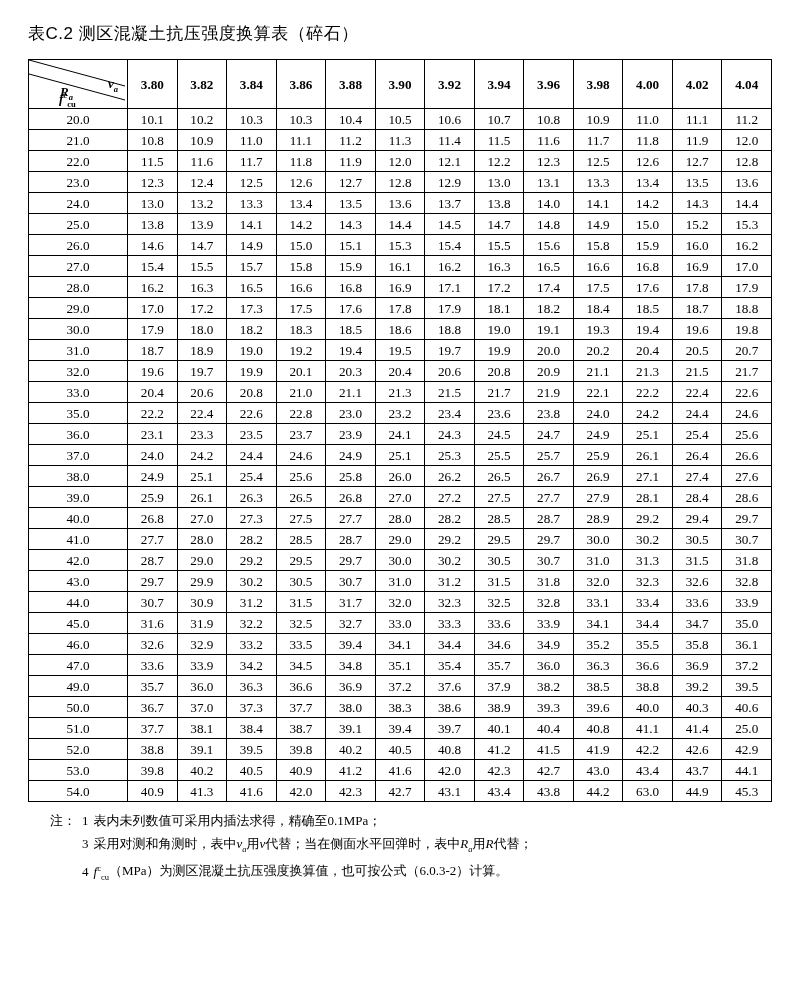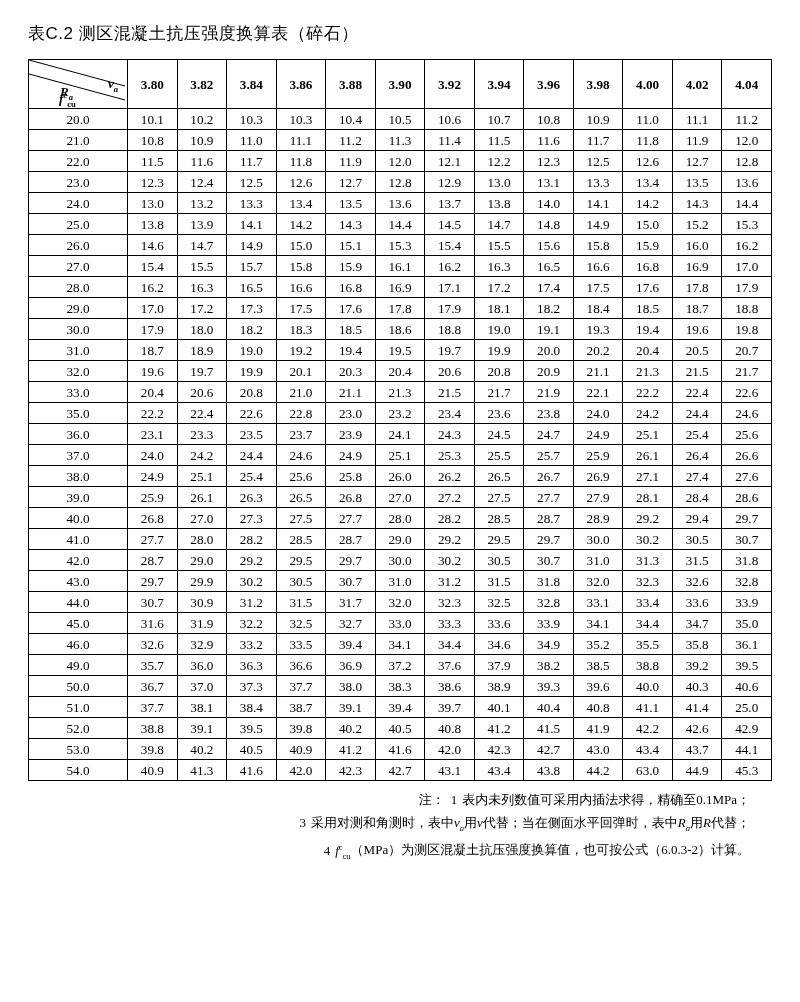--- a/index.html
+++ b/index.html
@@ -97,21 +97,20 @@
     margin: 12px auto 0 auto;
     width: 700px;
     font-size: 13px;
     font-family: "Liberation Serif", serif;
     line-height: 1.1;
   }
   .notes .note {
     margin: 0 0 9px 0;
     padding-left: 34px;
     text-indent: -34px;
-    text-align: right;
   }
   .notes .note:first-child { padding-left: 34px; }
   .note-lead { margin-right: 6px; }
   .note-num { margin-right: 5px; }
   i.v { font-style: italic; }
 </style>
 </head>
 <body>
 
 <div class="page">
@@ -572,20 +571,36 @@
           <td>34.1</td>
           <td>34.4</td>
           <td>34.6</td>
           <td>34.9</td>
           <td>35.2</td>
           <td>35.5</td>
           <td>35.8</td>
           <td>36.1</td>
         </tr>
         <tr>
+          <td class="rowlabel">47.0</td>
+          <td>33.6</td>
+          <td>33.9</td>
+          <td>34.2</td>
+          <td>34.5</td>
+          <td>34.8</td>
+          <td>35.1</td>
+          <td>35.4</td>
+          <td>35.7</td>
+          <td>36.0</td>
+          <td>36.3</td>
+          <td>36.6</td>
+          <td>36.9</td>
+          <td>37.2</td>
+        </tr>
+        <tr>
           <td class="rowlabel">49.0</td>
           <td>35.7</td>
           <td>36.0</td>
           <td>36.3</td>
           <td>36.6</td>
           <td>36.9</td>
           <td>37.2</td>
           <td>37.6</td>
           <td>37.9</td>
           <td>38.2</td>

